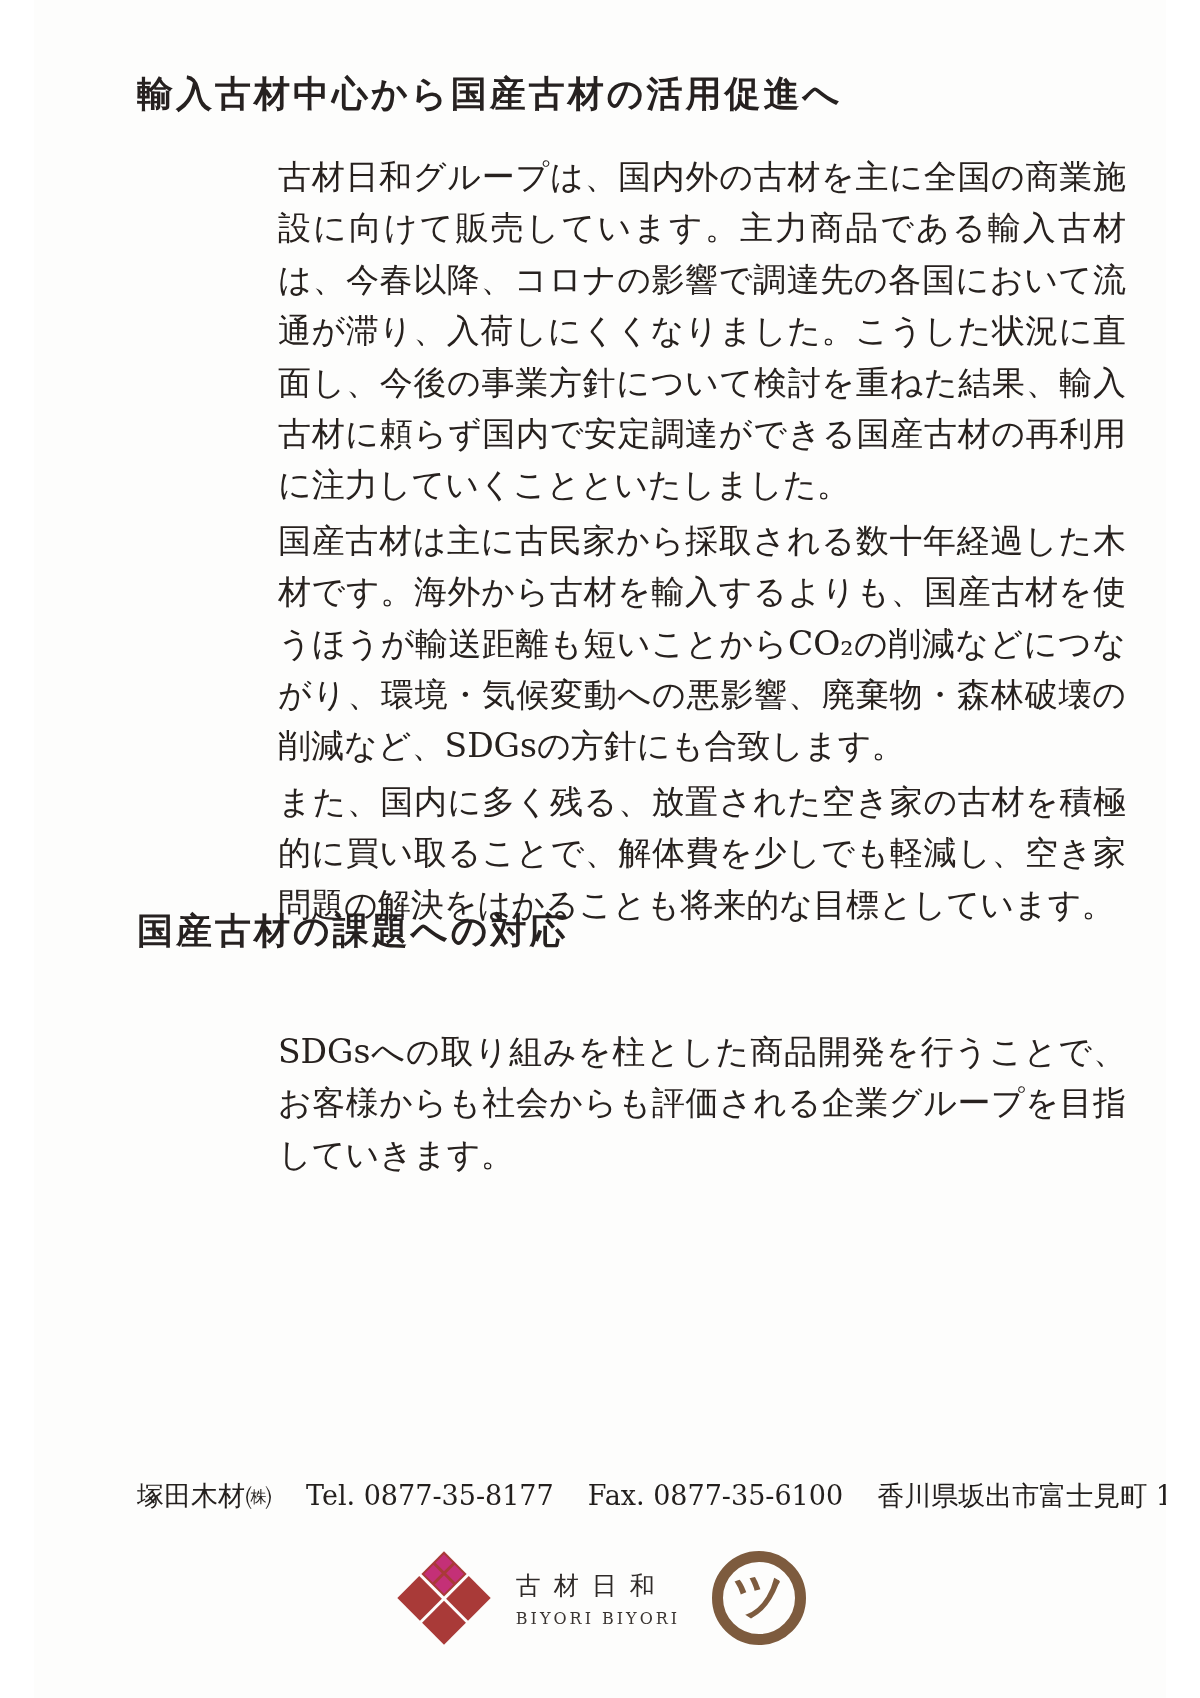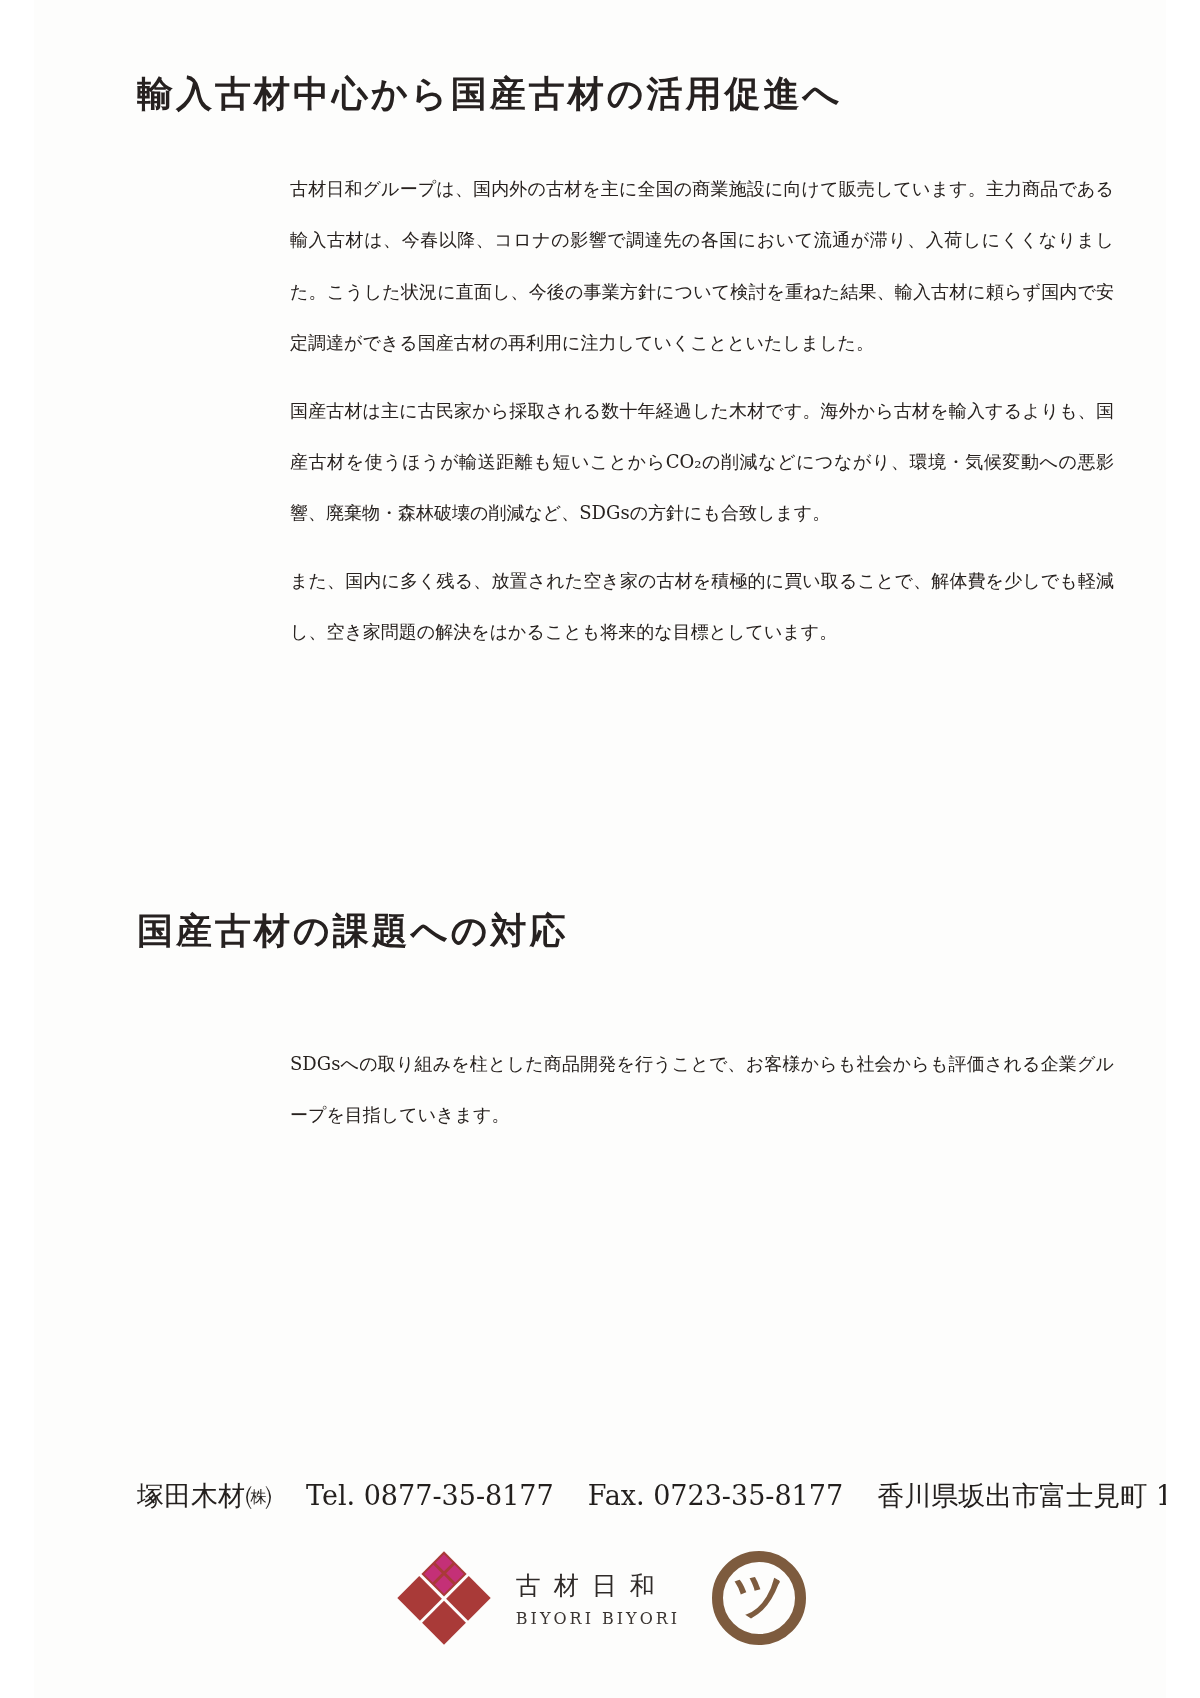--- a/index.html
+++ b/index.html
@@ -32,22 +32,22 @@
 
   .body-block {
     position: absolute;
     left: 240px;
     width: 856px;
   }
   #body-1 { top: 147px; }
   #body-2 { top: 1022px; }
 
   .body-block p {
-    margin: 16px;
-    font-size: 18px;
+    margin: 4px;
+    font-size: 33px;
     line-height: 51.4px;
     text-align: justify;
     text-align-last: left;
     color: #27211e;
   }
 
   .footer {
     position: absolute;
     top: 1478px;
     left: 103px;
@@ -151,21 +151,21 @@
 
   <h1 id="heading-2" class="heading">国産古材の課題への対応</h1>
 
   <div id="body-2" class="body-block">
     <p>SDGsへの取り組みを柱とした商品開発を行うことで、お客様からも社会からも評価される企業グループを目指していきます。</p>
   </div>
 
   <div class="footer">
     <span>塚田木材㈱</span>
     <span>Tel. 0877-35-8177</span>
-    <span>Fax. 0723-35-8177</span>
+    <span>Fax. 0877-35-6100</span>
     <span>香川県坂出市富士見町 1-2-19</span>
   </div>
 
   <div class="logo-row">
 
     <div class="diamond-wrap">
       <div class="diamond">
         <div class="q pink-cell">
           <span></span>
             <span></span>

